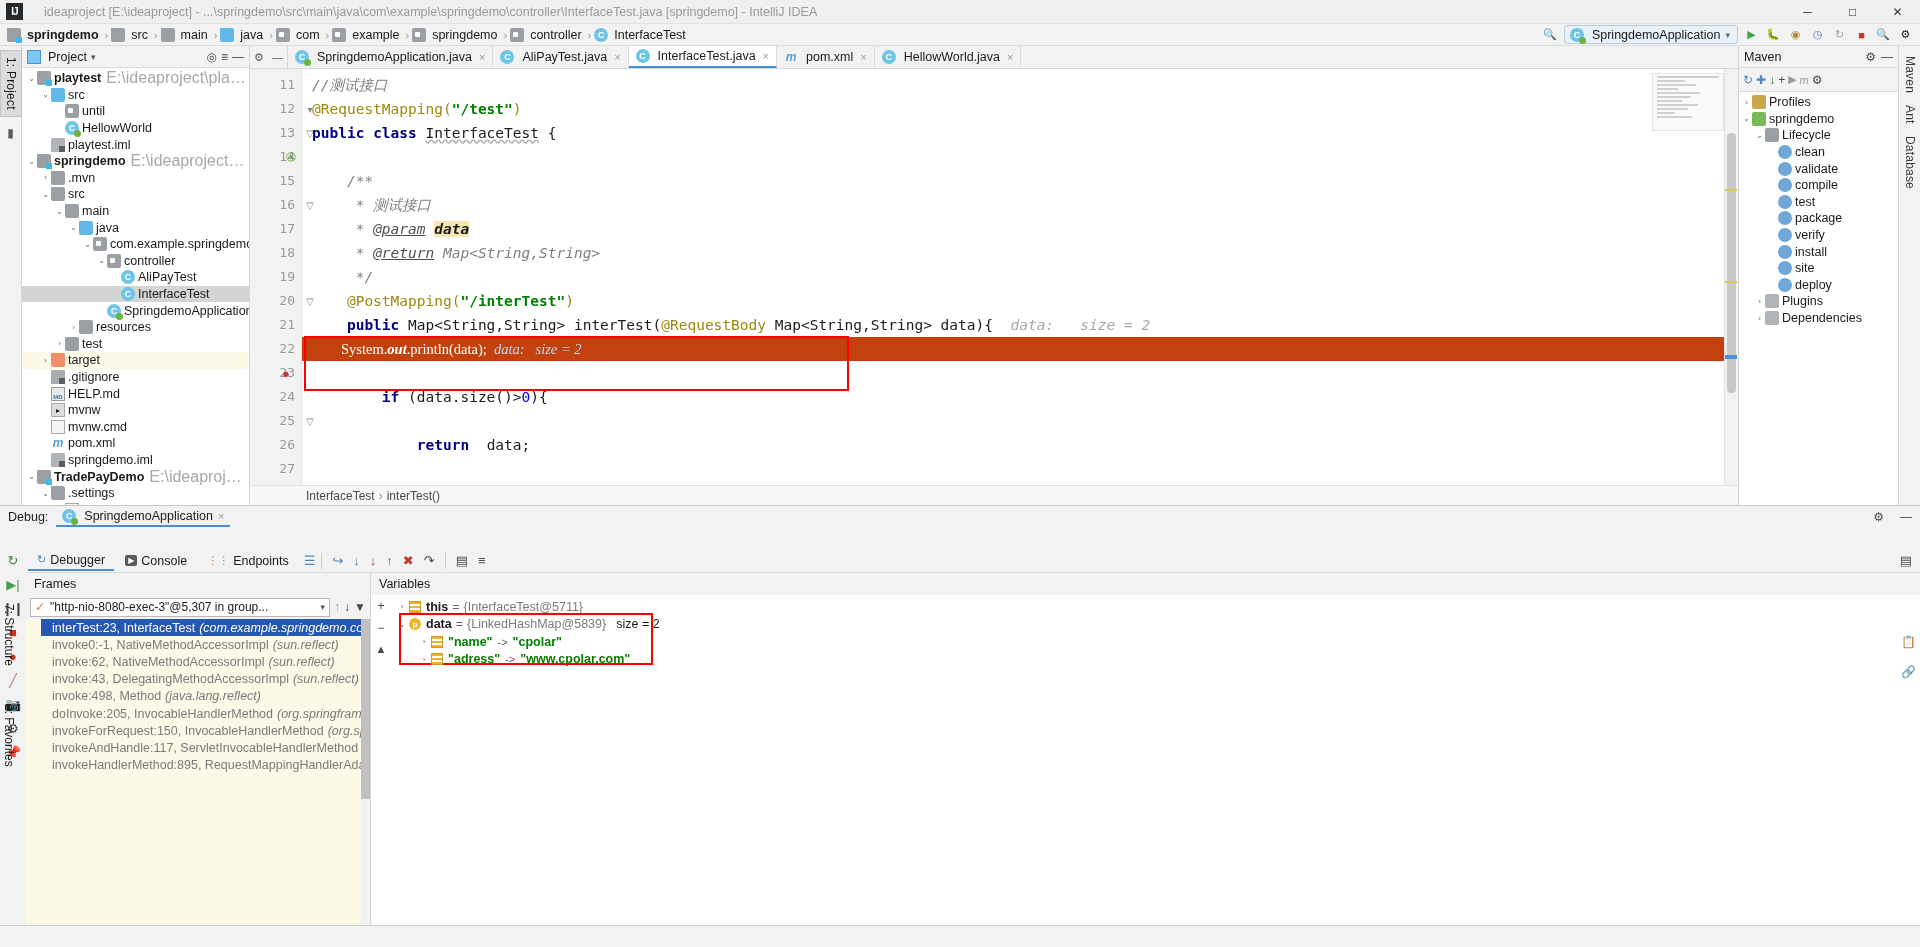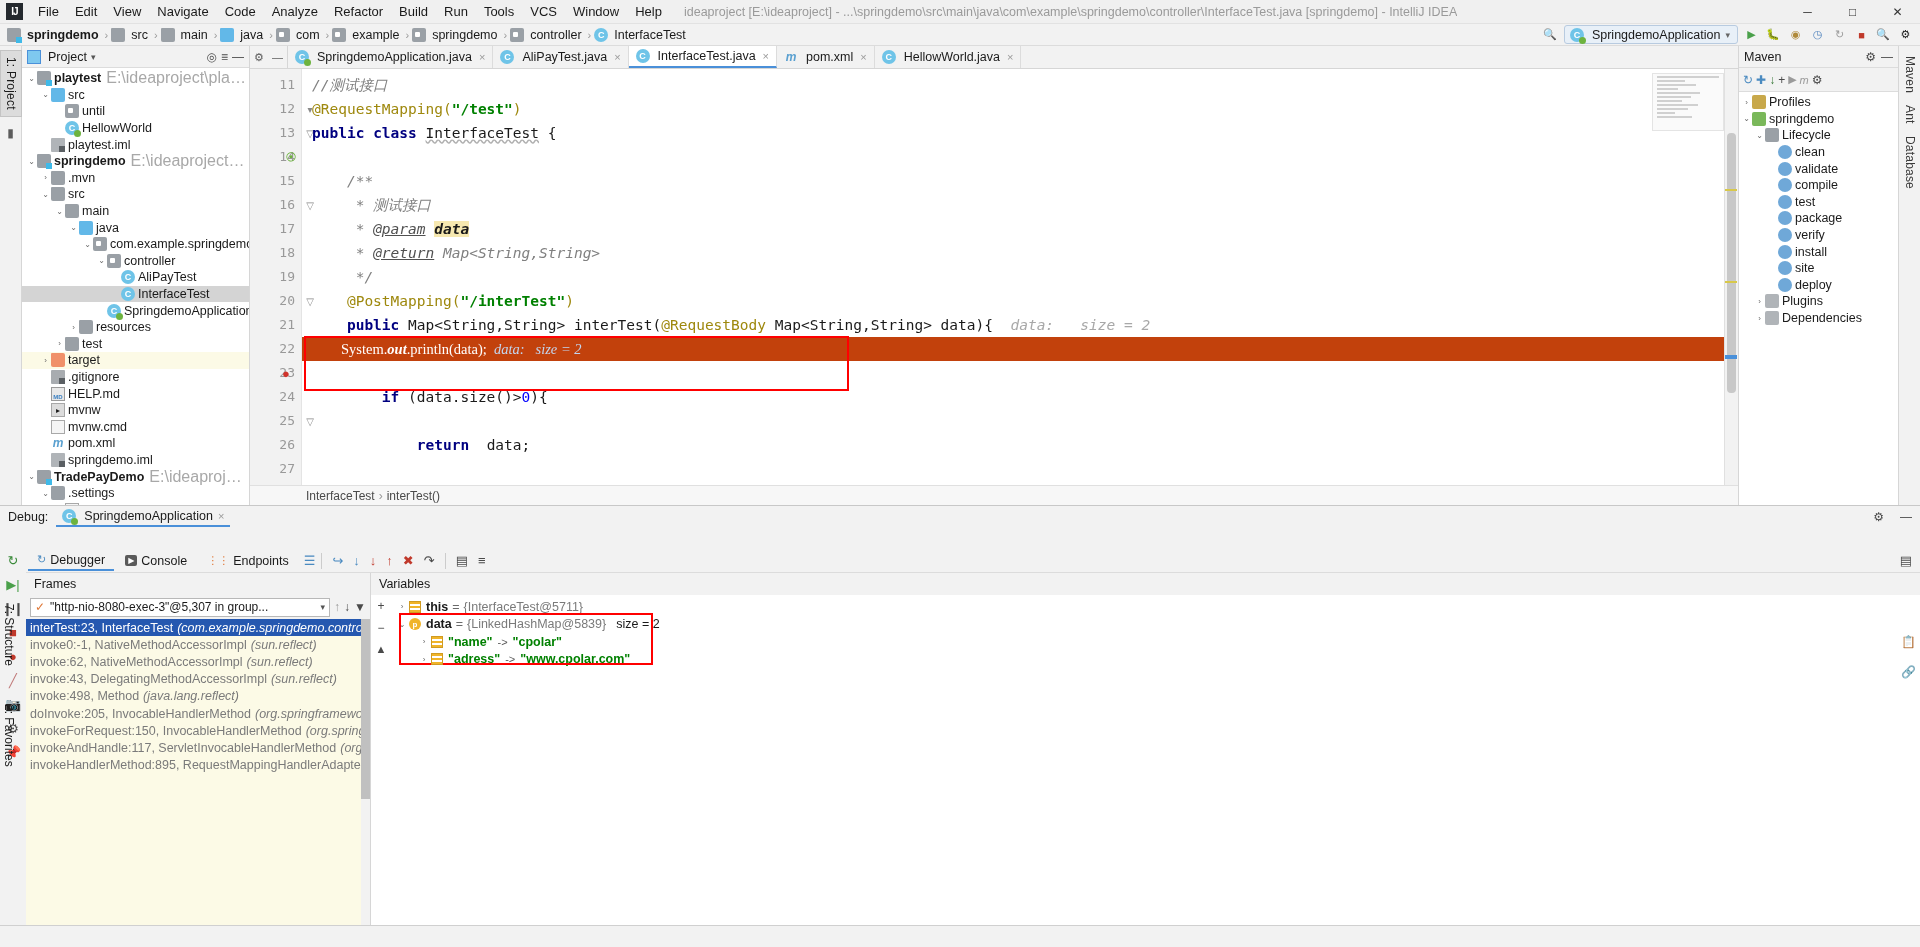--- a/index.html
+++ b/index.html
@@ -200,21 +200,21 @@
   .dsep { width: 1px; height: 16px; background: #ccc; margin: 0 4px; }
   .dbg-split { flex: 1; display: flex; min-height: 0; }
   .frames { width: 345px; display: flex; flex-direction: column; border-right: 1px solid #d6d6d6; flex: 0 0 345px; background:#fff;}
   .frames-hdr { height: 22px; background: #f2f2f2; display: flex; align-items: center; padding-left: 8px; font-size: 12.5px; flex:0 0 22px;}
   .thread-row { height: 24px; display: flex; align-items: center; gap: 4px; padding: 0 4px; background:#f2f2f2; flex:0 0 24px;}
   .thread-combo {
     flex: 1; display: flex; align-items: center; gap: 5px; background: #fff; border: 1px solid #b8b8b8;
     padding: 1px 4px; font-size: 12px; height: 19px; overflow: hidden; white-space: nowrap;
   }
   .frame-list { flex: 1; background: #fcfae6; overflow: hidden; position: relative; }
-  .frow { height: 17.2px; display: flex; align-items: center; padding-left: 4px; font-size: 12.5px; white-space: nowrap; color: #7a7a7a; }
+  .frow { height: 17.2px; display: flex; align-items: center; padding-left: 11px; font-size: 12.5px; white-space: nowrap; color: #7a7a7a; margin-left: 15px; }
   .frow.sel { background: #2558b0; color: #fff; }
   .frow i { font-style: italic; margin-left: 4px; }
   .frow.sel .mn { color: #fff; }
   .fr-scroll { position: absolute; right: 0; top: 0; width: 9px; height: 100%; background: #f2f2f2; }
   .fr-thumb { position: absolute; right: 0; top: 0; width: 9px; background: #c0c0c0; }
 
   .vars { flex: 1; display: flex; flex-direction: column; min-width: 0; background: #fff; }
   .vars-hdr { height: 22px; background: #f2f2f2; display: flex; align-items: center; padding-left: 8px; font-size: 12.5px; flex:0 0 22px;}
   .vars-body { flex: 1; display: flex; min-height: 0; position: relative; }
   .vars-btns { width: 20px; display: flex; flex-direction: column; align-items: center; padding-top: 4px; gap: 8px; font-size: 12px; color: #4a4a4a; flex:0 0 20px;}
@@ -237,35 +237,20 @@
   .statusbar { height: 22px; background: #f2f2f2; border-top: 1px solid #d0d0d0; flex: 0 0 22px; }
   .vlabel { writing-mode: vertical-rl; font-size: 12px; padding: 4px 2px; }
 </style>
 </head>
 <body>
 
 <div class="app">
 
   <div class="titlebar">
     <div class="ij-logo">IJ</div>
-    <div class="menu">
-      <div class="menu-item">File</div>
-      <div class="menu-item">Edit</div>
-      <div class="menu-item">View</div>
-      <div class="menu-item">Navigate</div>
-      <div class="menu-item">Code</div>
-      <div class="menu-item">Analyze</div>
-      <div class="menu-item">Refactor</div>
-      <div class="menu-item">Build</div>
-      <div class="menu-item">Run</div>
-      <div class="menu-item">Tools</div>
-      <div class="menu-item">VCS</div>
-      <div class="menu-item">Window</div>
-      <div class="menu-item">Help</div>
-    </div>
     <div class="title-text">ideaproject [E:\ideaproject] - ...\springdemo\src\main\java\com\example\springdemo\controller\InterfaceTest.java [springdemo] - IntelliJ IDEA</div>
     <div class="win-ctrls">
       <div class="win-btn">─</div>
       <div class="win-btn">□</div>
       <div class="win-btn close">✕</div>
     </div>
   </div>
 
   <div class="navbar">
     <div class="crumb bold">

